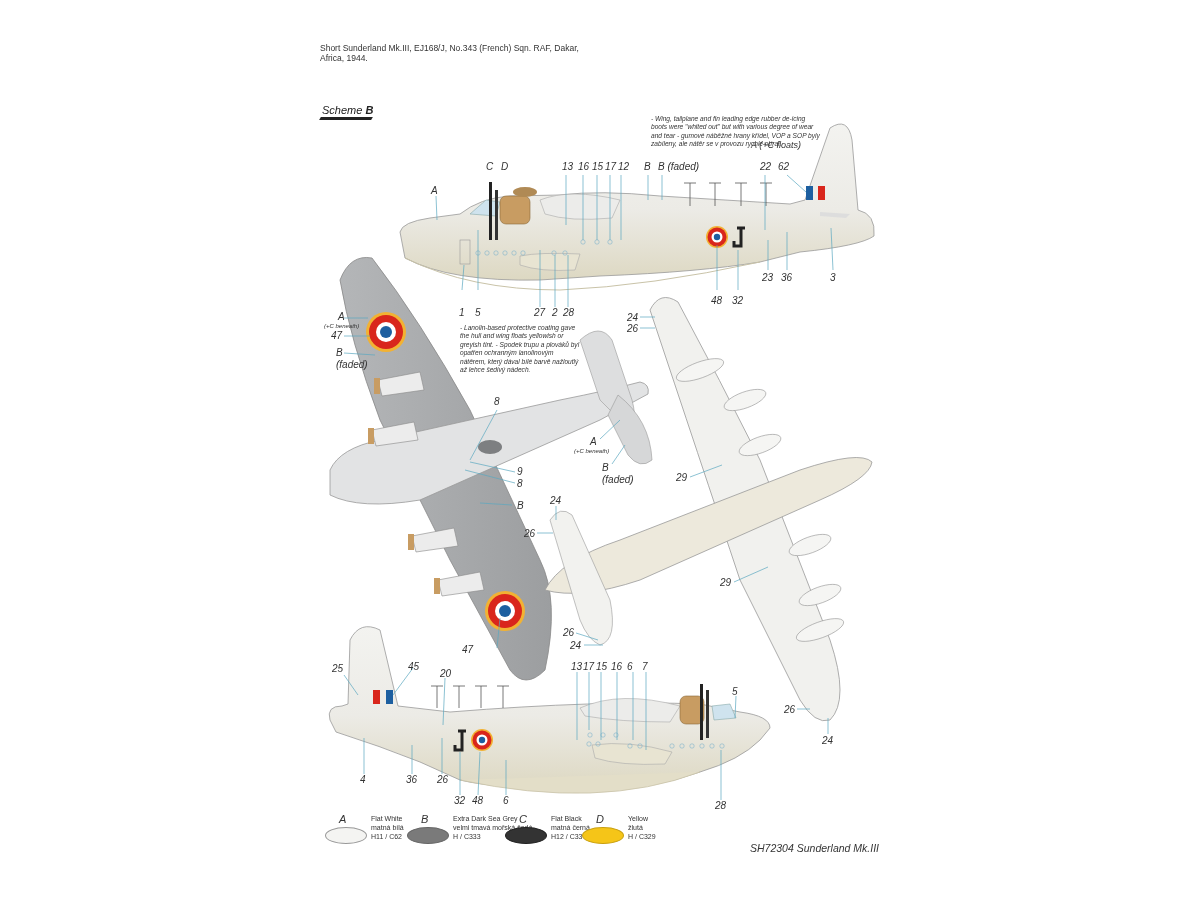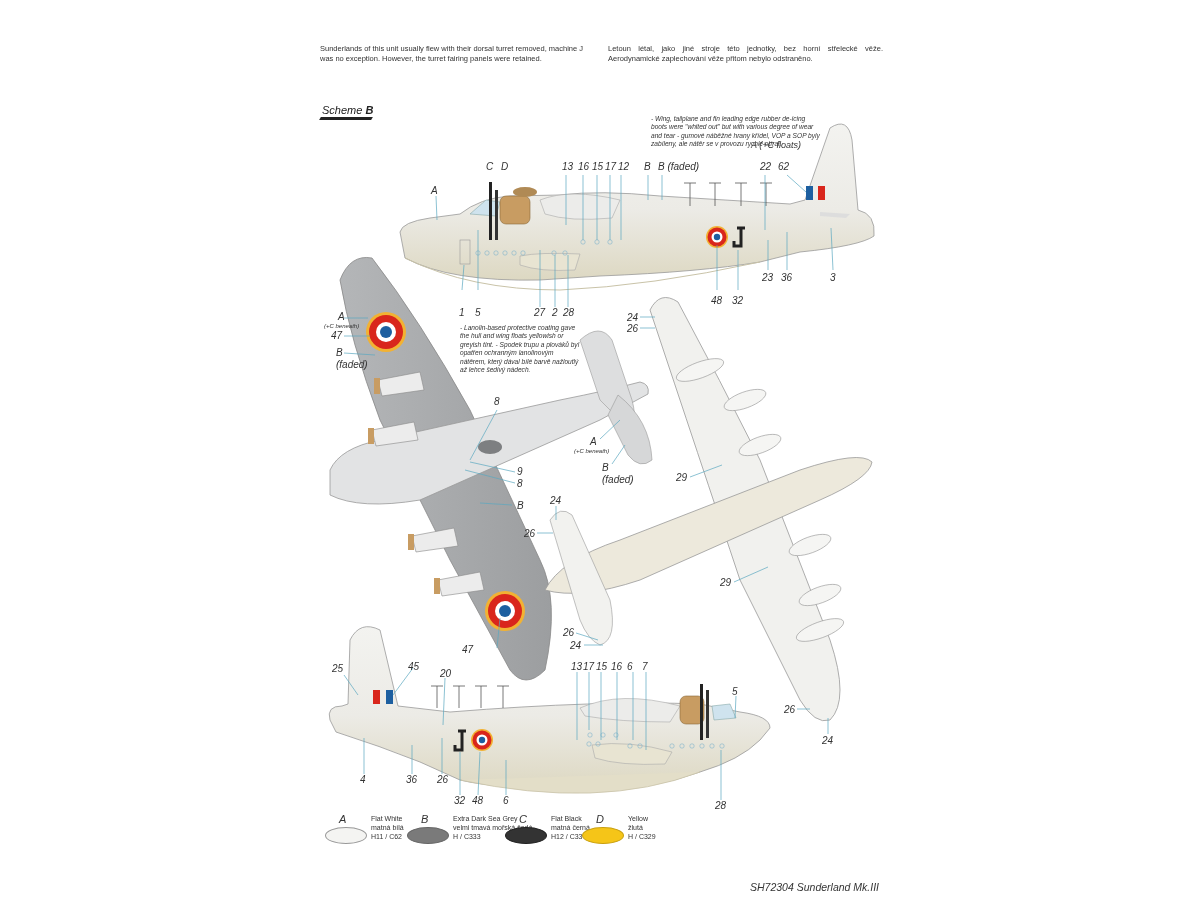--- a/index.html
+++ b/index.html
@@ -14,30 +14,29 @@
   .note { position:absolute; font-style:italic; font-size:6.6px; line-height:8.4px; color:#333; }
   #note-deicing { left:651px; top:115px; width:170px; }
   #note-lanolin { left:460px; top:324px; width:120px; }
   .lbl { position:absolute; font-style:italic; font-size:10px; color:#333; white-space:nowrap; }
   .lbl.sm { font-size:6px; }
   svg.art { position:absolute; left:0; top:0; }
   .legend { position:absolute; top:813px; height:40px; }
   .legend .letter { position:absolute; left:14px; top:0; font-style:italic; font-size:11px; }
   .legend .swatch { position:absolute; left:0; top:14px; width:40px; height:15px; border-radius:50%; border:1px solid #999; }
   .legend .txt { position:absolute; left:46px; top:1px; font-size:7px; line-height:9px; white-space:nowrap; color:#333; }
-  .footer { position:absolute; left:750px; top:842px; font-style:italic; font-size:10.5px; color:#333;margin-top:39px; }
+  .footer { position:absolute; left:750px; top:842px; font-style:italic; font-size:10.5px; color:#333; }
 </style>
 </head>
 <body>
 
 <div id="cap-en" class="caption">
-  <div>Sunderlands of this unit usually flew with their dorsal turret removed, machine J was no exception. However, the turret fairing panels were retained.</div>
+  <div class="lead">Short Sunderland Mk.III, EJ168/J, No.343 (French) Sqn. RAF, Dakar, Africa, 1944.</div>
 </div>
 <div id="cap-cz" class="caption">
-  <div>Letoun létal, jako jiné stroje této jednotky, bez horní střelecké věže. Aerodynamické zaplechování věže přitom nebylo odstraněno.</div>
 </div>
 
 <div class="scheme">
   <span>Scheme</span>
   <b>B</b>
 </div>
 <div class="scheme-bar"></div>
 
 <svg class="art" width="1200" height="900" viewBox="0 0 1200 900">
   <defs>

